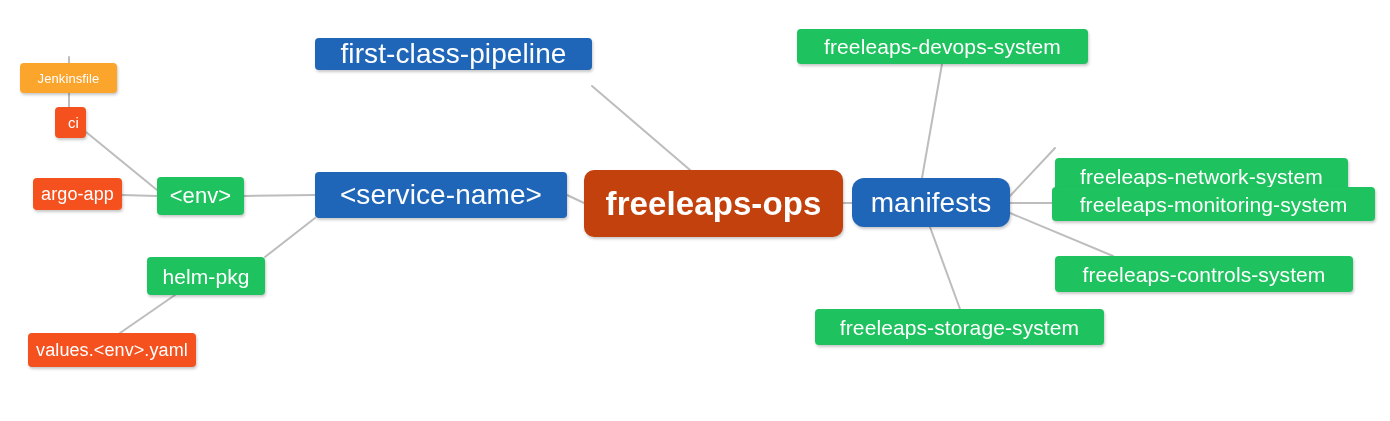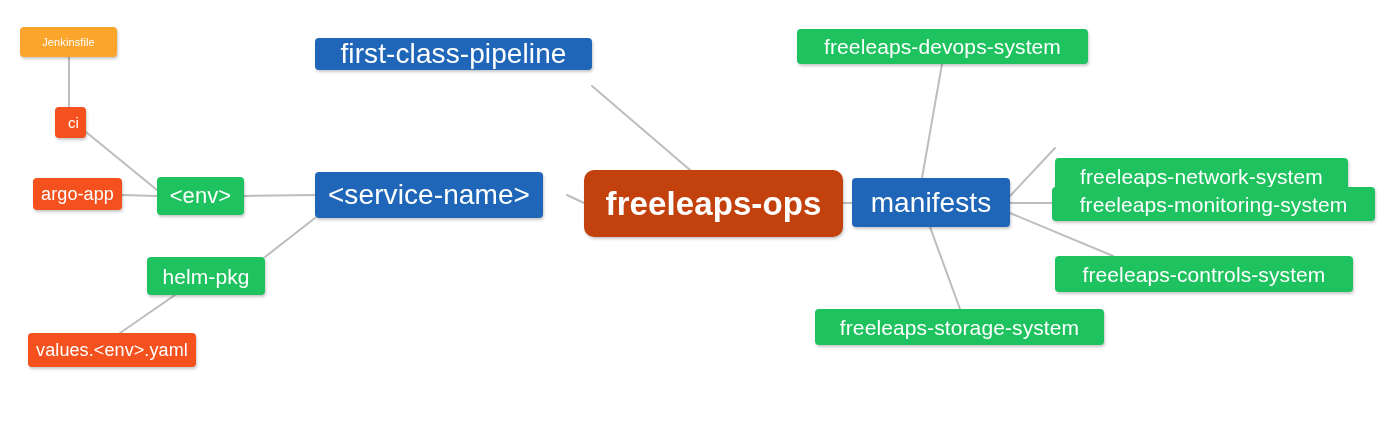--- a/index.html
+++ b/index.html
@@ -47,21 +47,21 @@
   .node.green  { background: #1ec25e; }
   .node.red    { background: #f4511e; }
   .node.orange { background: #fba52c; }
 
   .sz-root   { font-size: 33px; }
   .sz-l1     { font-size: 28px; }
   .sz-l2     { font-size: 22px; }
   .sz-l2s    { font-size: 21px; }
   .sz-l3     { font-size: 18px; }
   .sz-l4     { font-size: 15px; }
-  .sz-xs     { font-size: 11px; }
+  .sz-xs     { font-size: 13px; margin-top: 36px; }
 </style>
 </head>
 <body>
 
 <div id="mindmap">
 
   <svg id="edge-layer" viewBox="0 0 1390 421" xmlns="http://www.w3.org/2000/svg">
       <path d="M 584 203 L 567 195" stroke="#bdbdbd" stroke-width="2" fill="none" stroke-linecap="round"></path>
       <path d="M 592 86 L 690 170" stroke="#bdbdbd" stroke-width="2" fill="none" stroke-linecap="round"></path>
       <path d="M 843 203 L 852 203" stroke="#bdbdbd" stroke-width="2" fill="none" stroke-linecap="round"></path>
@@ -73,23 +73,23 @@
       <path d="M 175 295 L 120 333" stroke="#bdbdbd" stroke-width="2" fill="none" stroke-linecap="round"></path>
       <path d="M 922 178 L 942 64" stroke="#bdbdbd" stroke-width="2" fill="none" stroke-linecap="round"></path>
       <path d="M 1010 196 L 1055 148" stroke="#bdbdbd" stroke-width="2" fill="none" stroke-linecap="round"></path>
       <path d="M 1010 203 L 1052 203" stroke="#bdbdbd" stroke-width="2" fill="none" stroke-linecap="round"></path>
       <path d="M 1010 213 L 1113 256" stroke="#bdbdbd" stroke-width="2" fill="none" stroke-linecap="round"></path>
       <path d="M 930 227 L 960 309" stroke="#bdbdbd" stroke-width="2" fill="none" stroke-linecap="round"></path>
     </svg>
 
   <div id="node-layer">
       <div class="node root sz-root" style="left: 584px; top: 170px; width: 259px; height: 67px;">freeleaps-ops</div>
-      <div class="node blue sz-l1" style="left: 315px; top: 172px; width: 228px; height: 46px;">&lt;service-name&gt;</div>
+      <div class="node blue sz-l1" style="left: 315px; top: 172px; width: 252px; height: 46px;">&lt;service-name&gt;</div>
       <div class="node blue sz-l1" style="left: 315px; top: 38px; width: 277px; height: 32px;">first-class-pipeline</div>
-      <div class="node blue sz-l1" style="left: 852px; top: 178px; width: 158px; height: 49px;">manifests</div>
+      <div class="node blue sz-l1" style="left: 852px; top: 178px; width: 158px; height: 49px; border-radius: 12px;">manifests</div>
       <div class="node green sz-l2" style="left: 157px; top: 177px; width: 87px; height: 38px;">&lt;env&gt;</div>
       <div class="node green sz-l2s" style="left: 147px; top: 257px; width: 118px; height: 38px;">helm-pkg</div>
       <div class="node red sz-l4" style="left: 55px; top: 107px; width: 31px; height: 31px; padding-left: 6px;">ci</div>
       <div class="node red sz-l3" style="left: 33px; top: 178px; width: 89px; height: 32px;">argo-app</div>
       <div class="node orange sz-xs" style="left: 20px; top: 27px; width: 97px; height: 30px;">Jenkinsfile</div>
       <div class="node red sz-l3" style="left: 28px; top: 333px; width: 168px; height: 34px;">values.&lt;env&gt;.yaml</div>
       <div class="node green sz-l2s" style="left: 797px; top: 29px; width: 291px; height: 35px;">freeleaps-devops-system</div>
       <div class="node green sz-l2s" style="left: 1055px; top: 112px; width: 293px; height: 36px; margin-top: 46px;">freeleaps-network-system</div>
       <div class="node green sz-l2s" style="left: 1052px; top: 187px; width: 323px; height: 34px;">freeleaps-monitoring-system</div>
       <div class="node green sz-l2s" style="left: 1055px; top: 256px; width: 298px; height: 36px;">freeleaps-controls-system</div>

